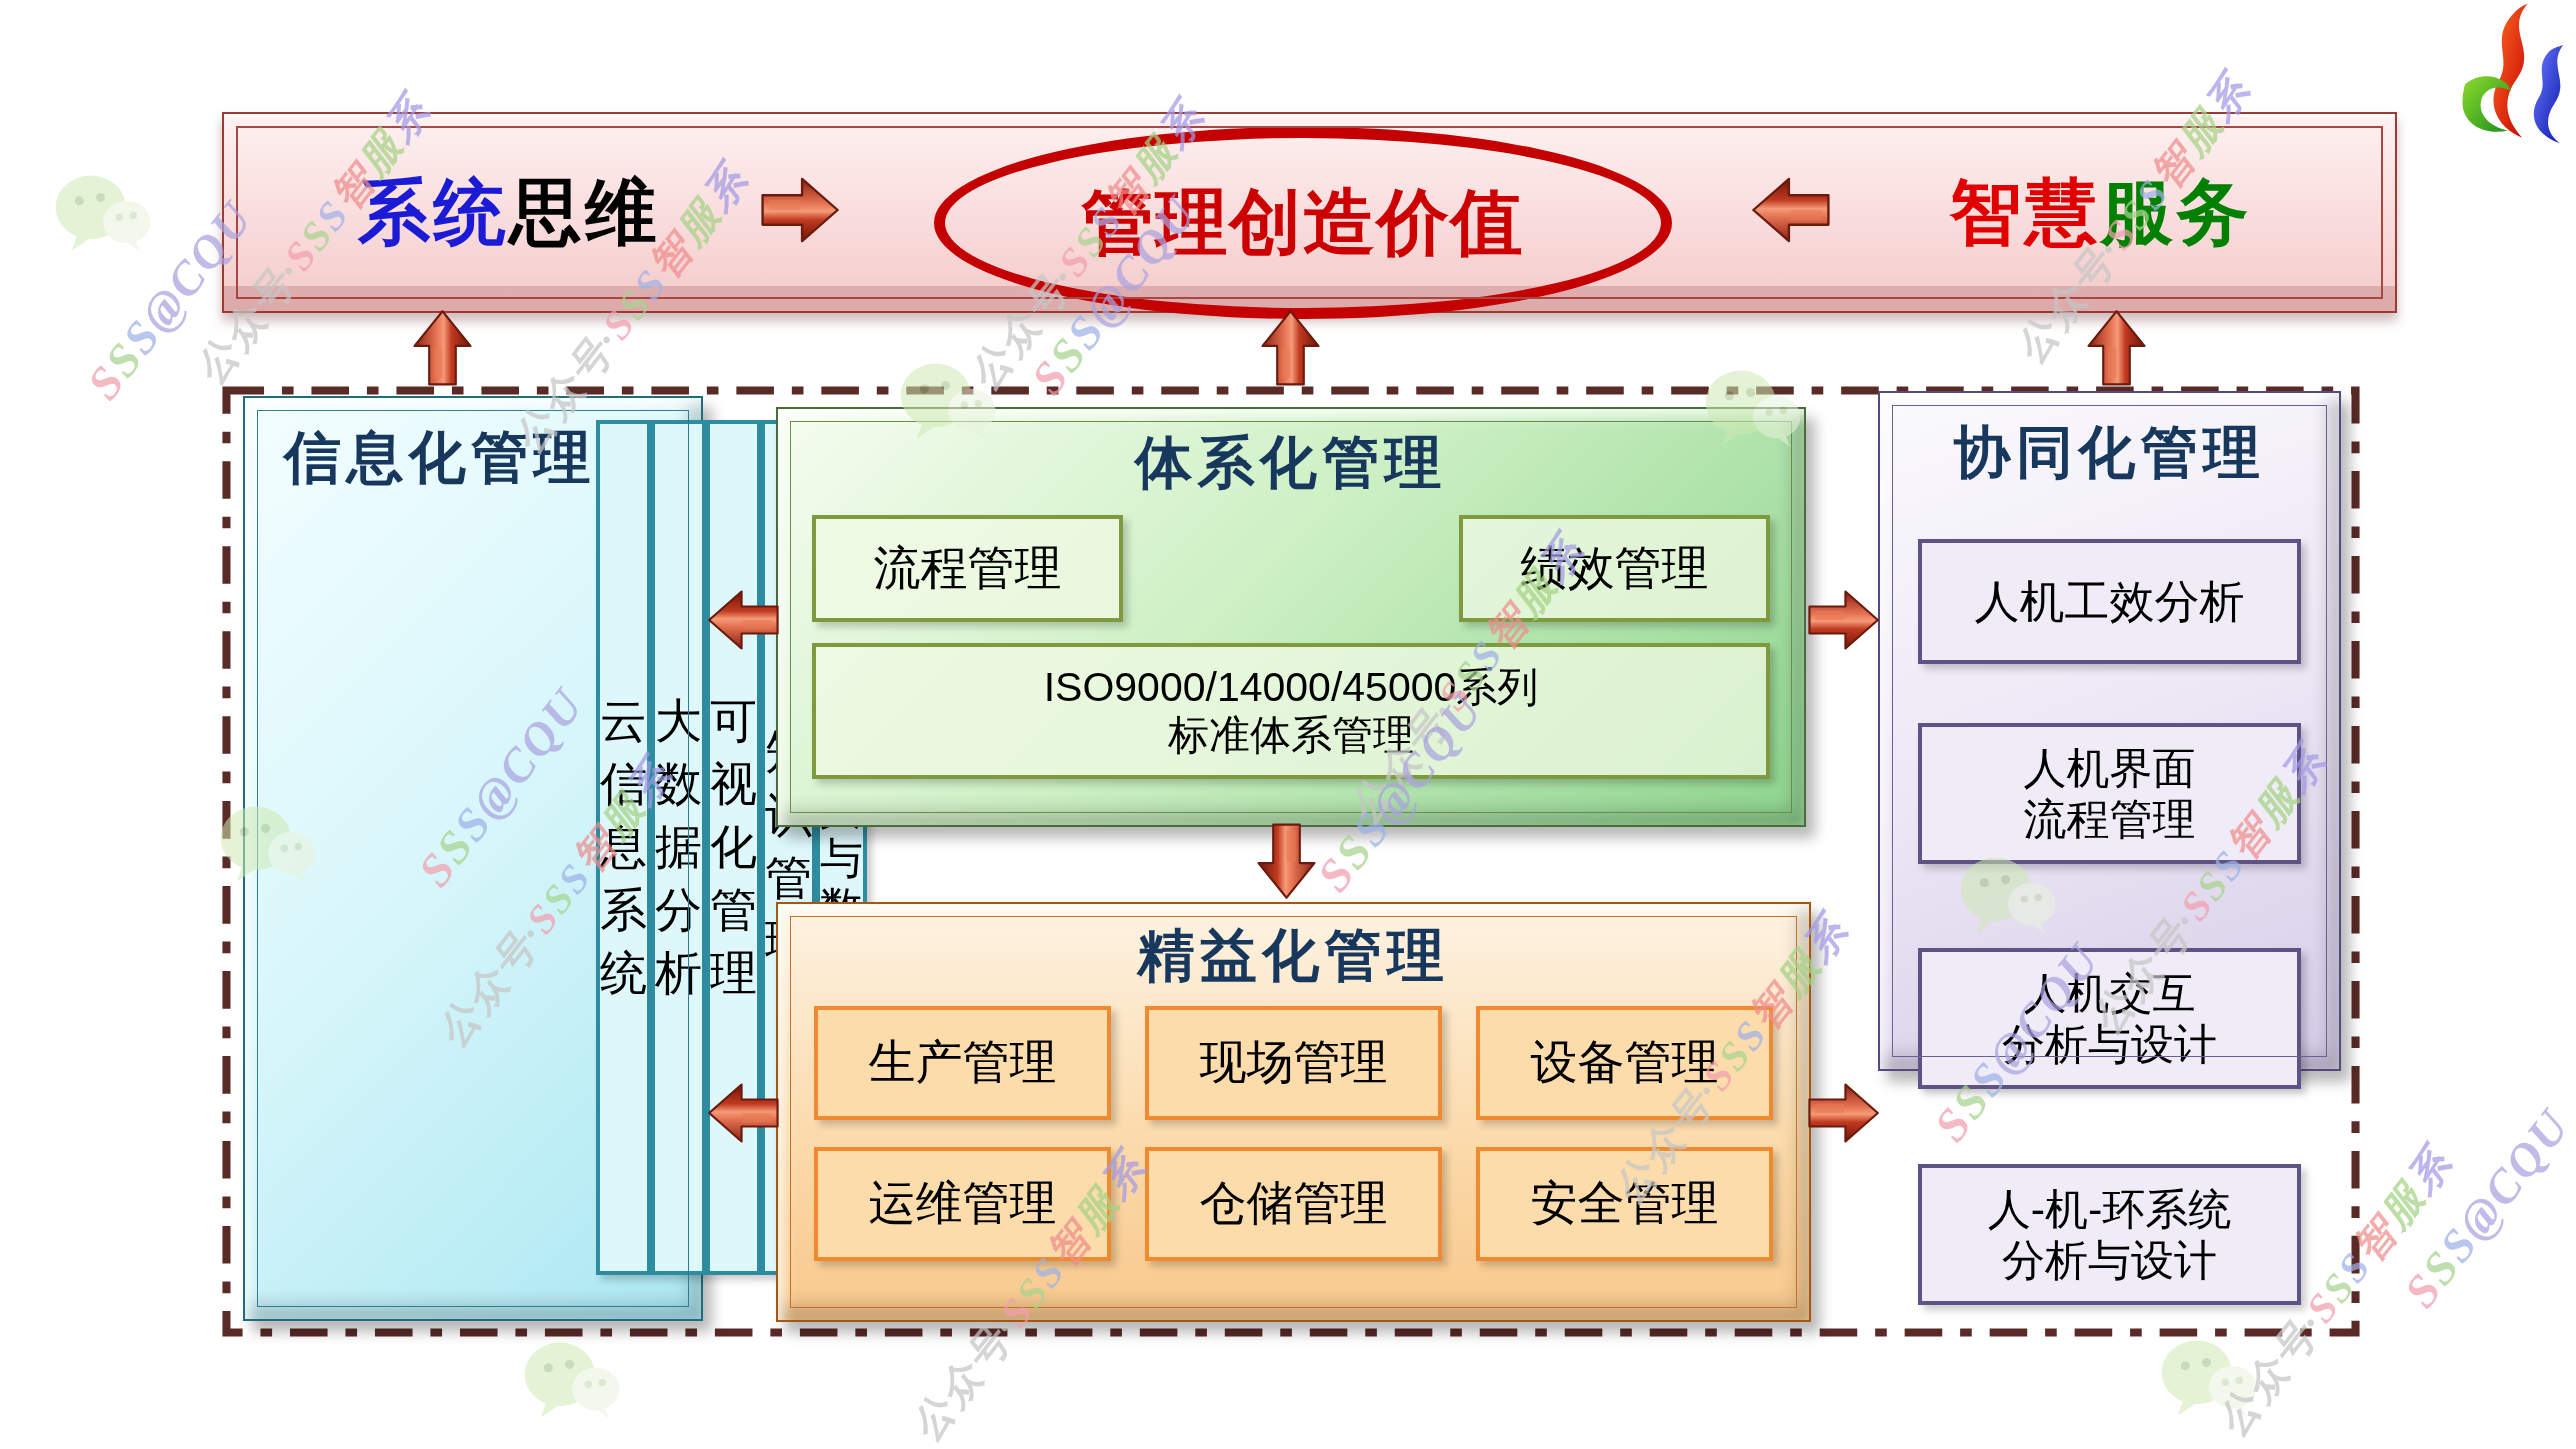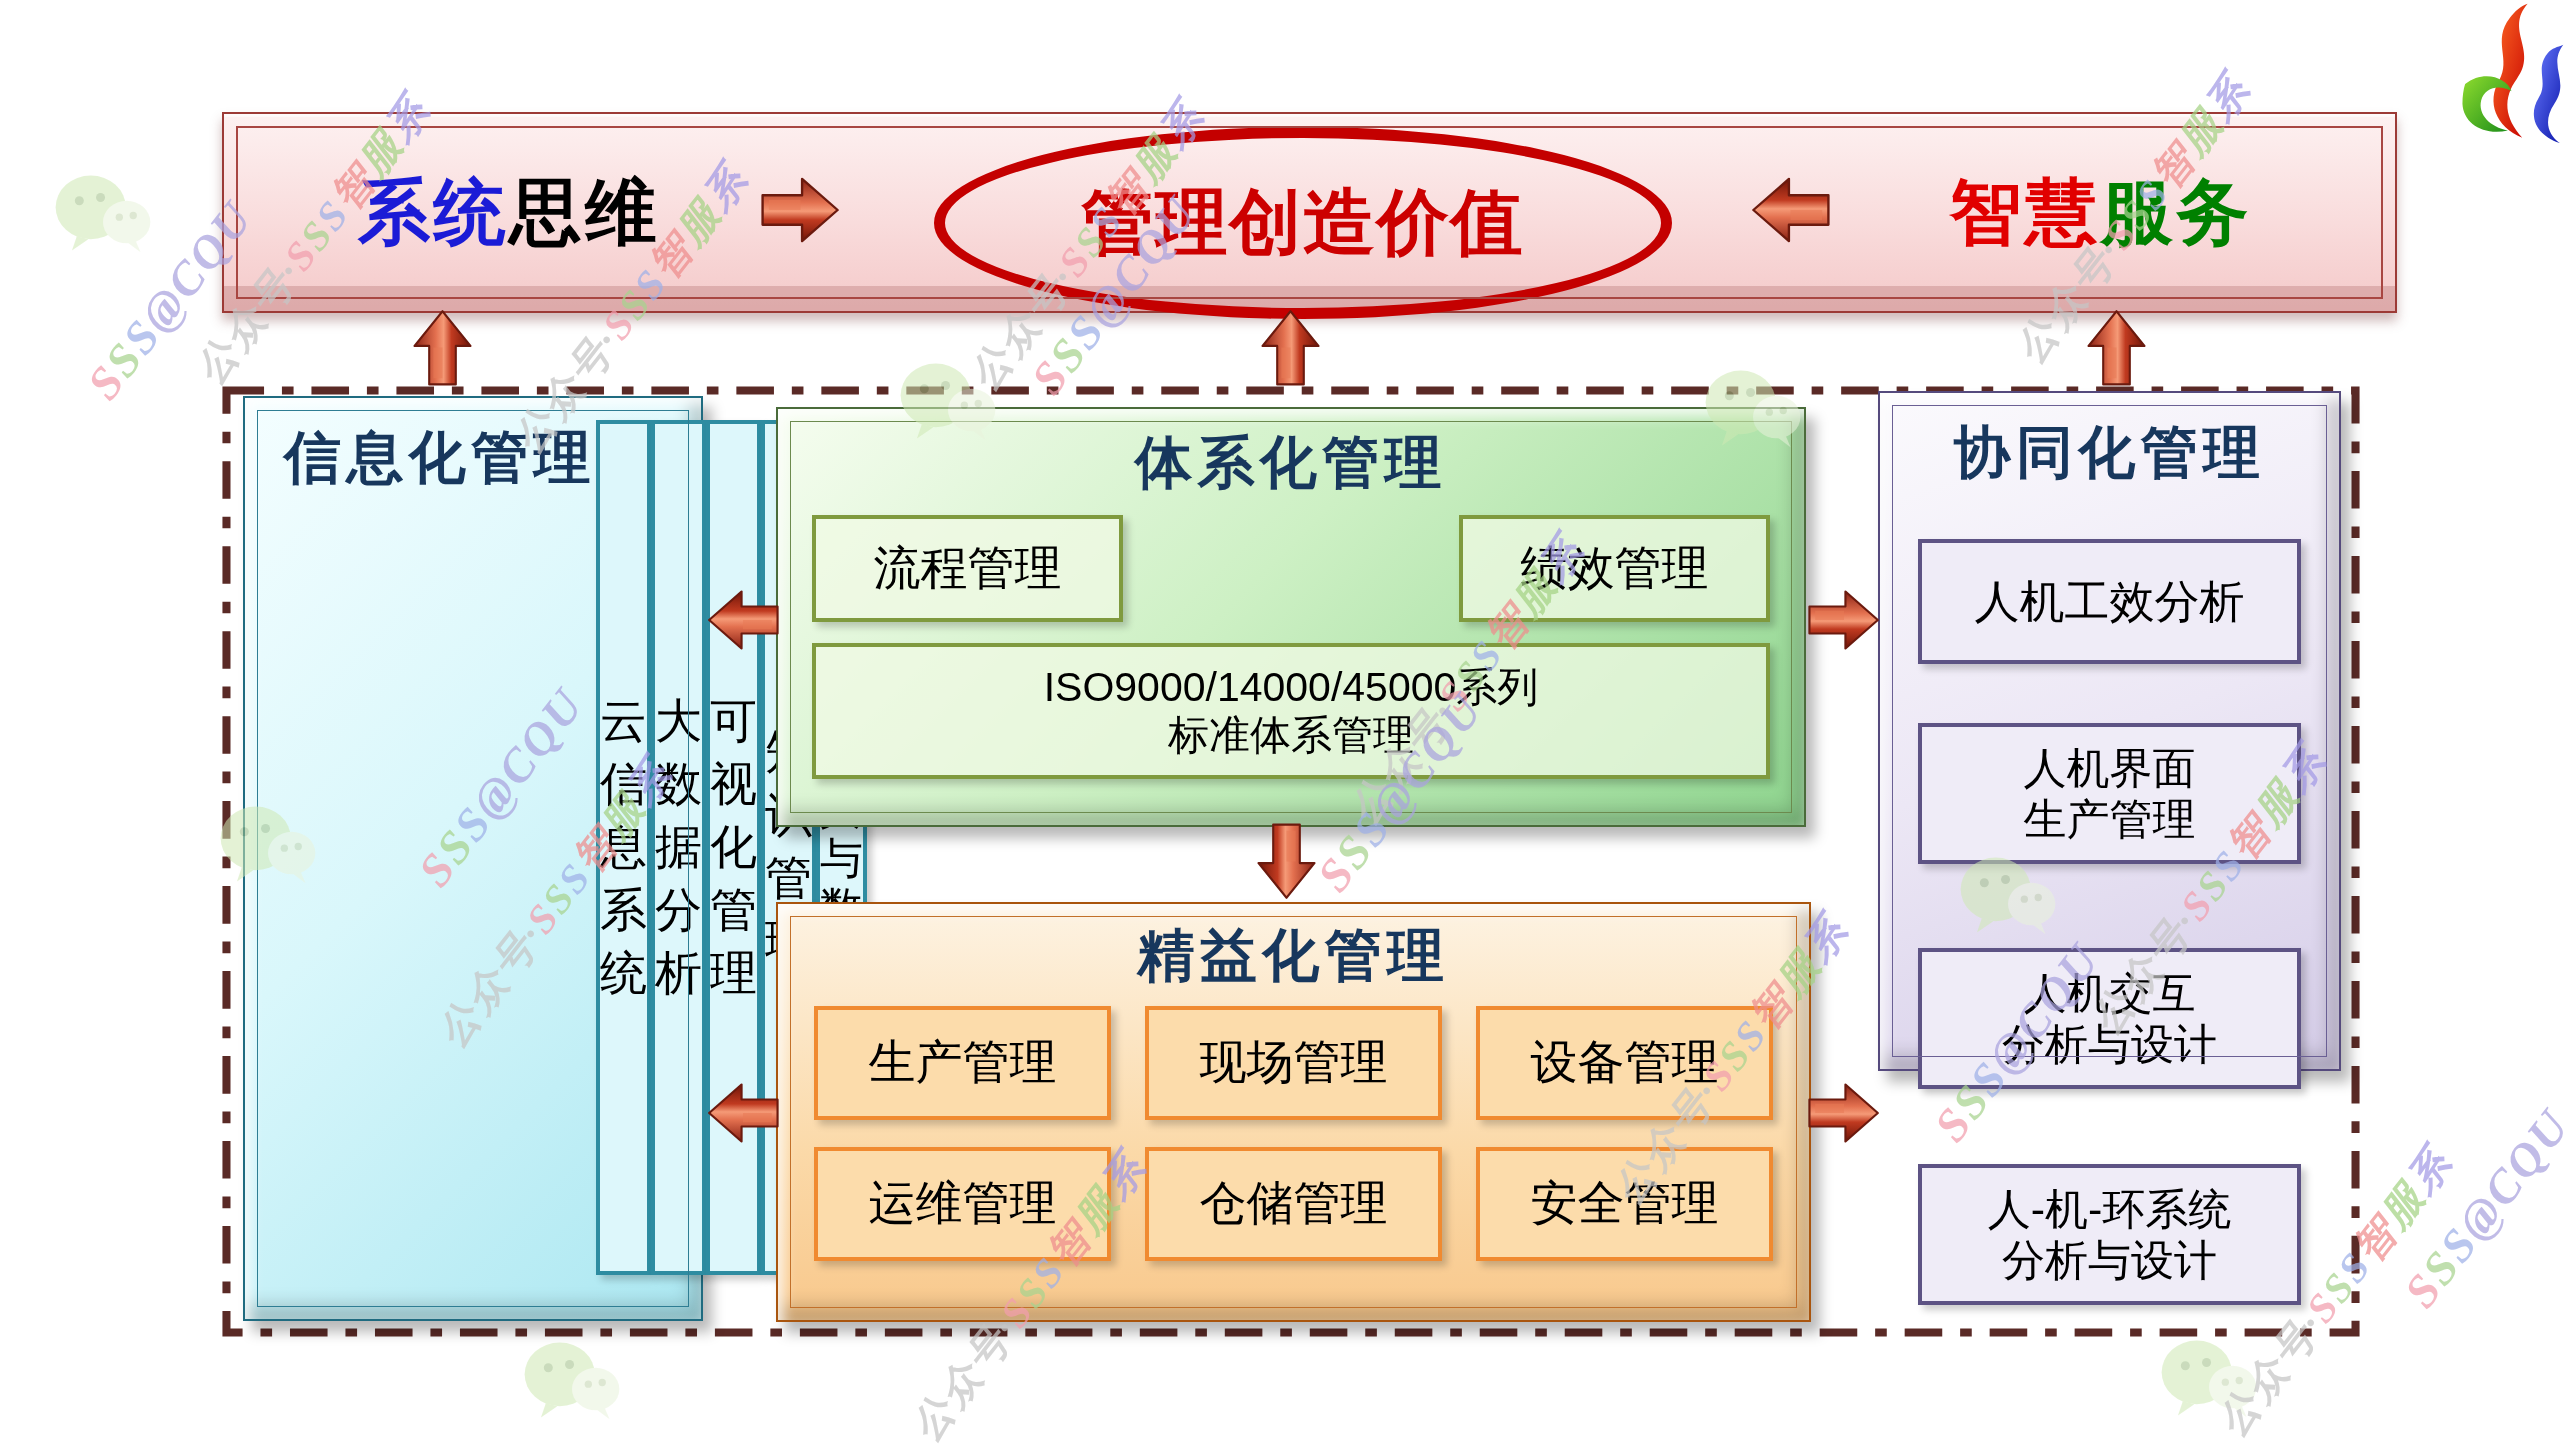--- a/index.html
+++ b/index.html
@@ -173,21 +173,21 @@
       <div class="box box-orange">运维管理</div>
       <div class="box box-orange">仓储管理</div>
       <div class="box box-orange">安全管理</div>
     </div>
   </div>
 
   <div class="panel panel-collab">
     <div class="panel-title">协同化管理</div>
     <div class="box box-purple collab-1">人机工效分析</div>
     <div class="box box-purple collab-2">人机界面
-生产管理</div>
+流程管理</div>
     <div class="box box-purple collab-3">人机交互
 分析与设计</div>
     <div class="box box-purple collab-4">人-机-环系统
 分析与设计</div>
   </div>
 
   <svg class="arrow rot-left" style="left:707px;top:588px" width="72" height="64" viewBox="0 0 100 90" preserveAspectRatio="none">
       <use href="#arrow-shape"></use>
     </svg>
   <svg class="arrow" style="left:1808px;top:588px" width="72" height="64" viewBox="0 0 100 90" preserveAspectRatio="none">

